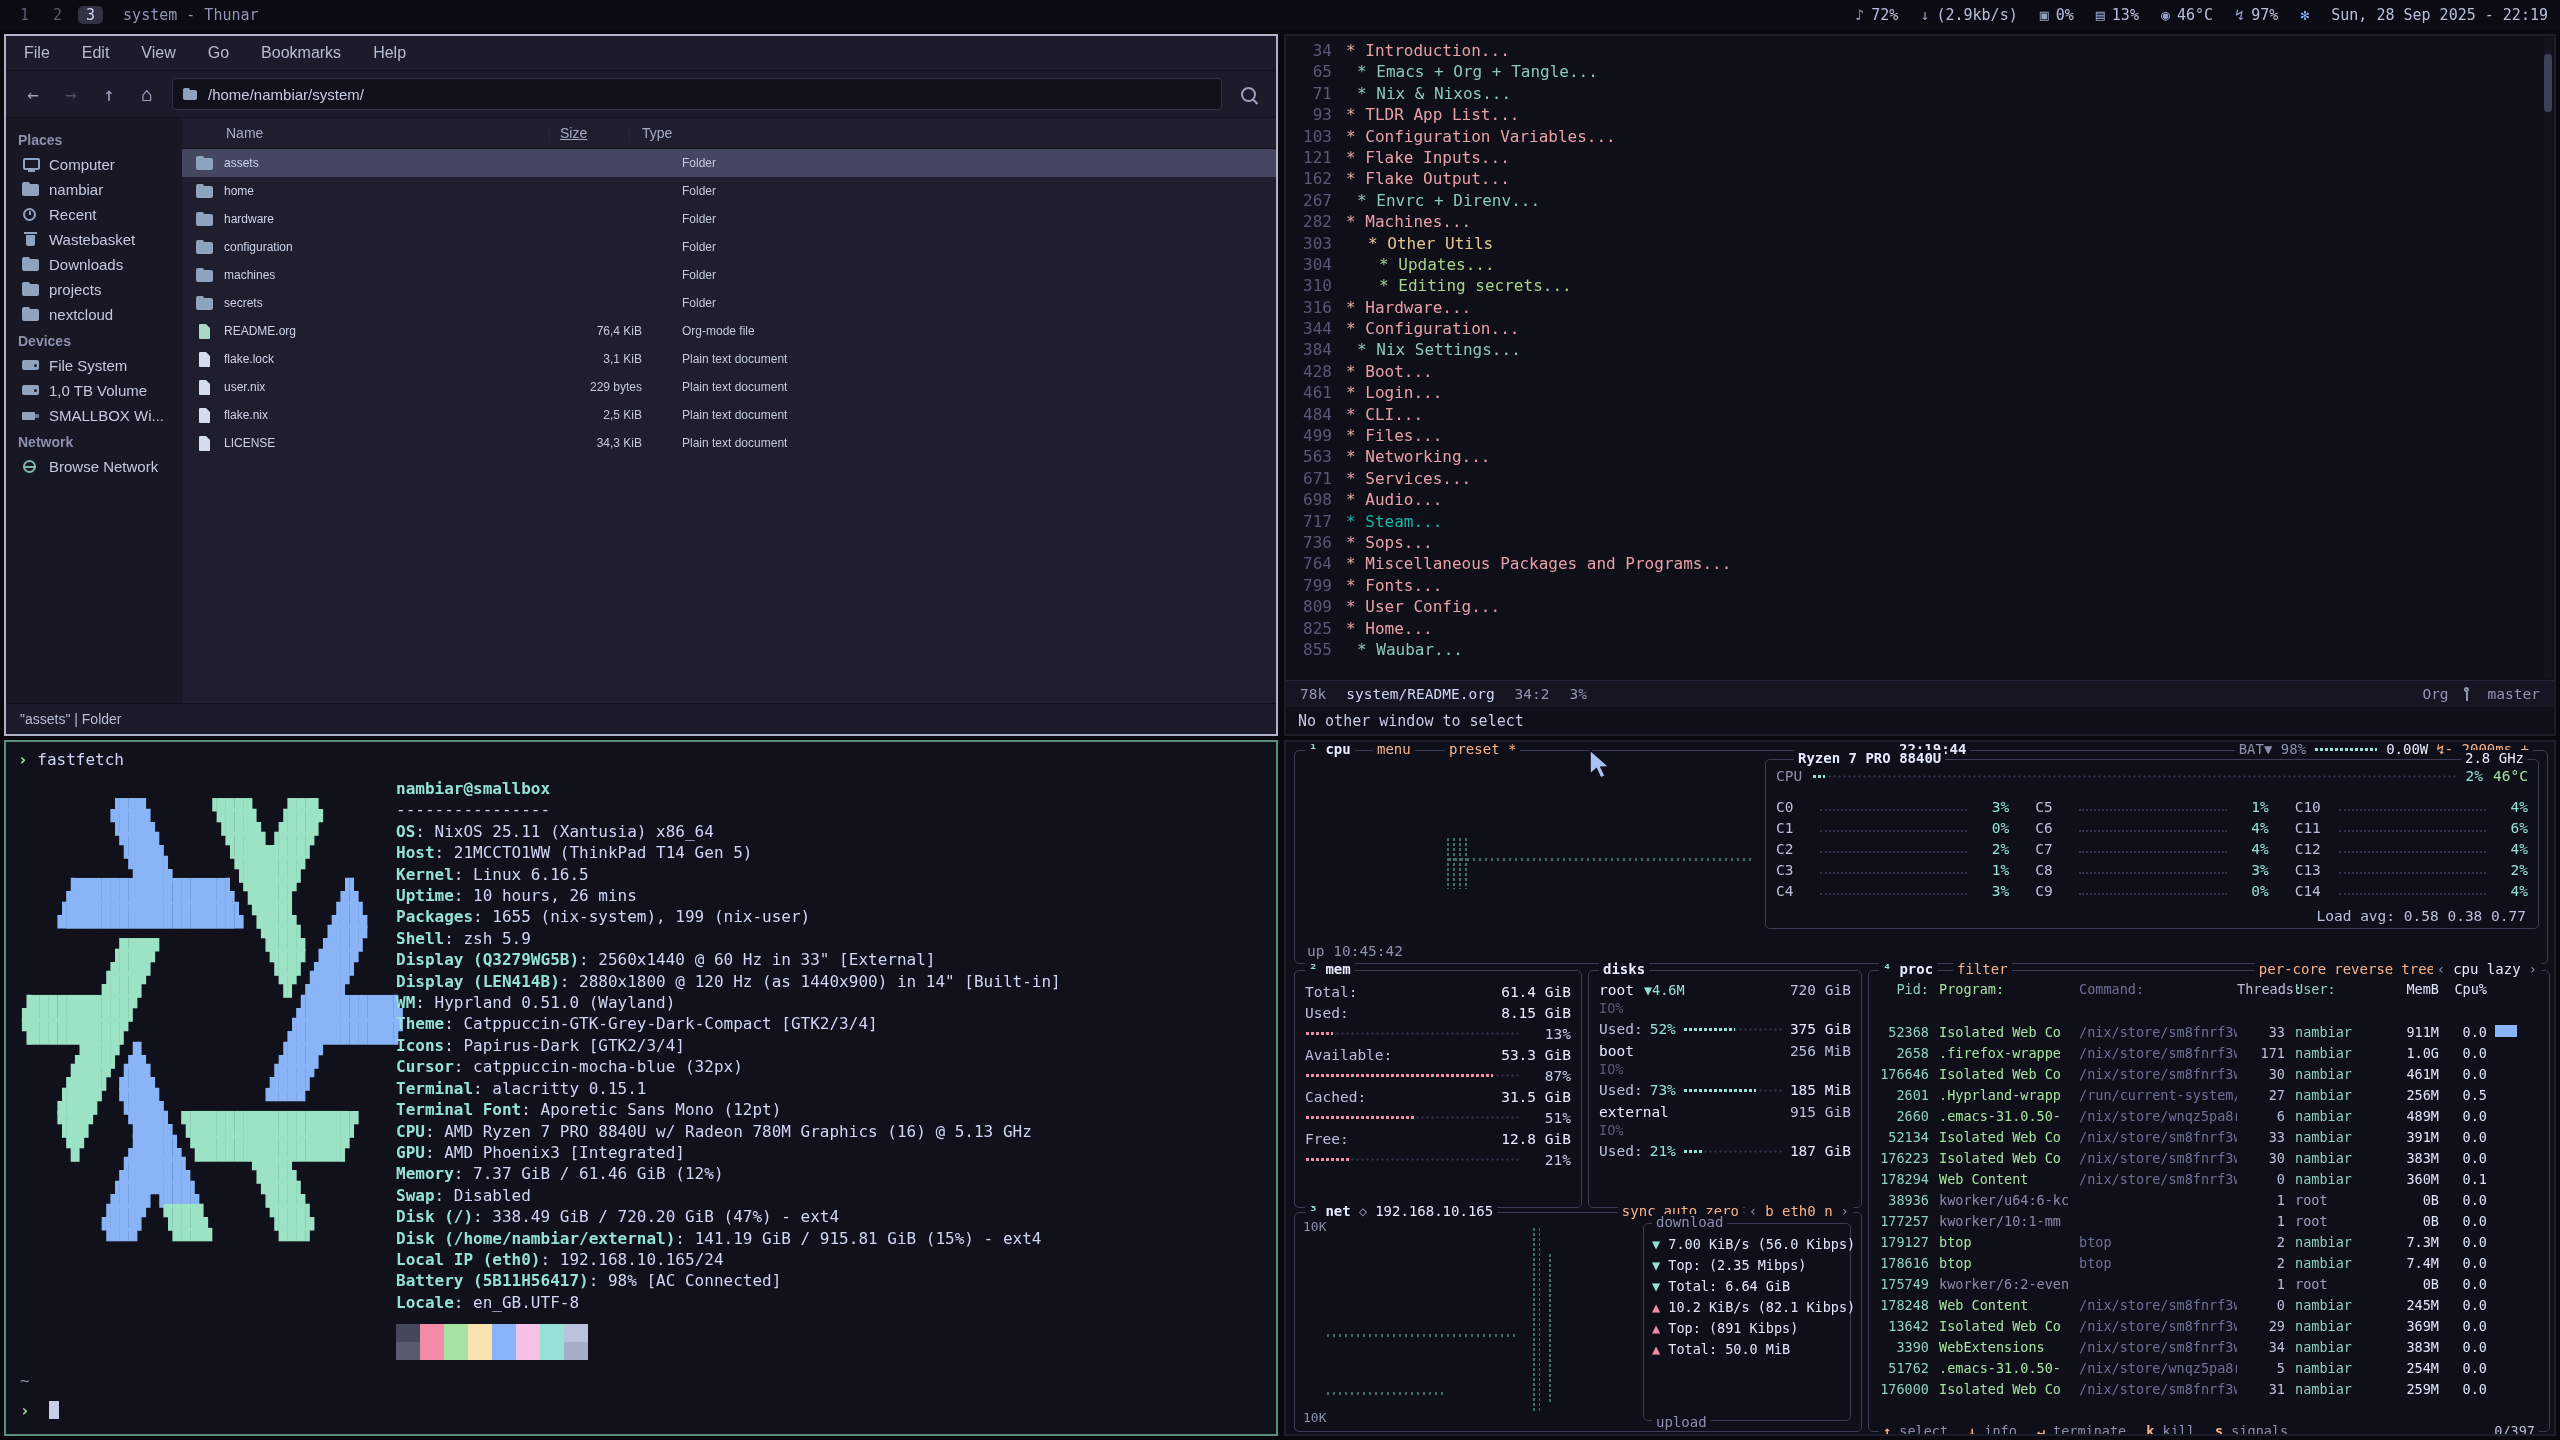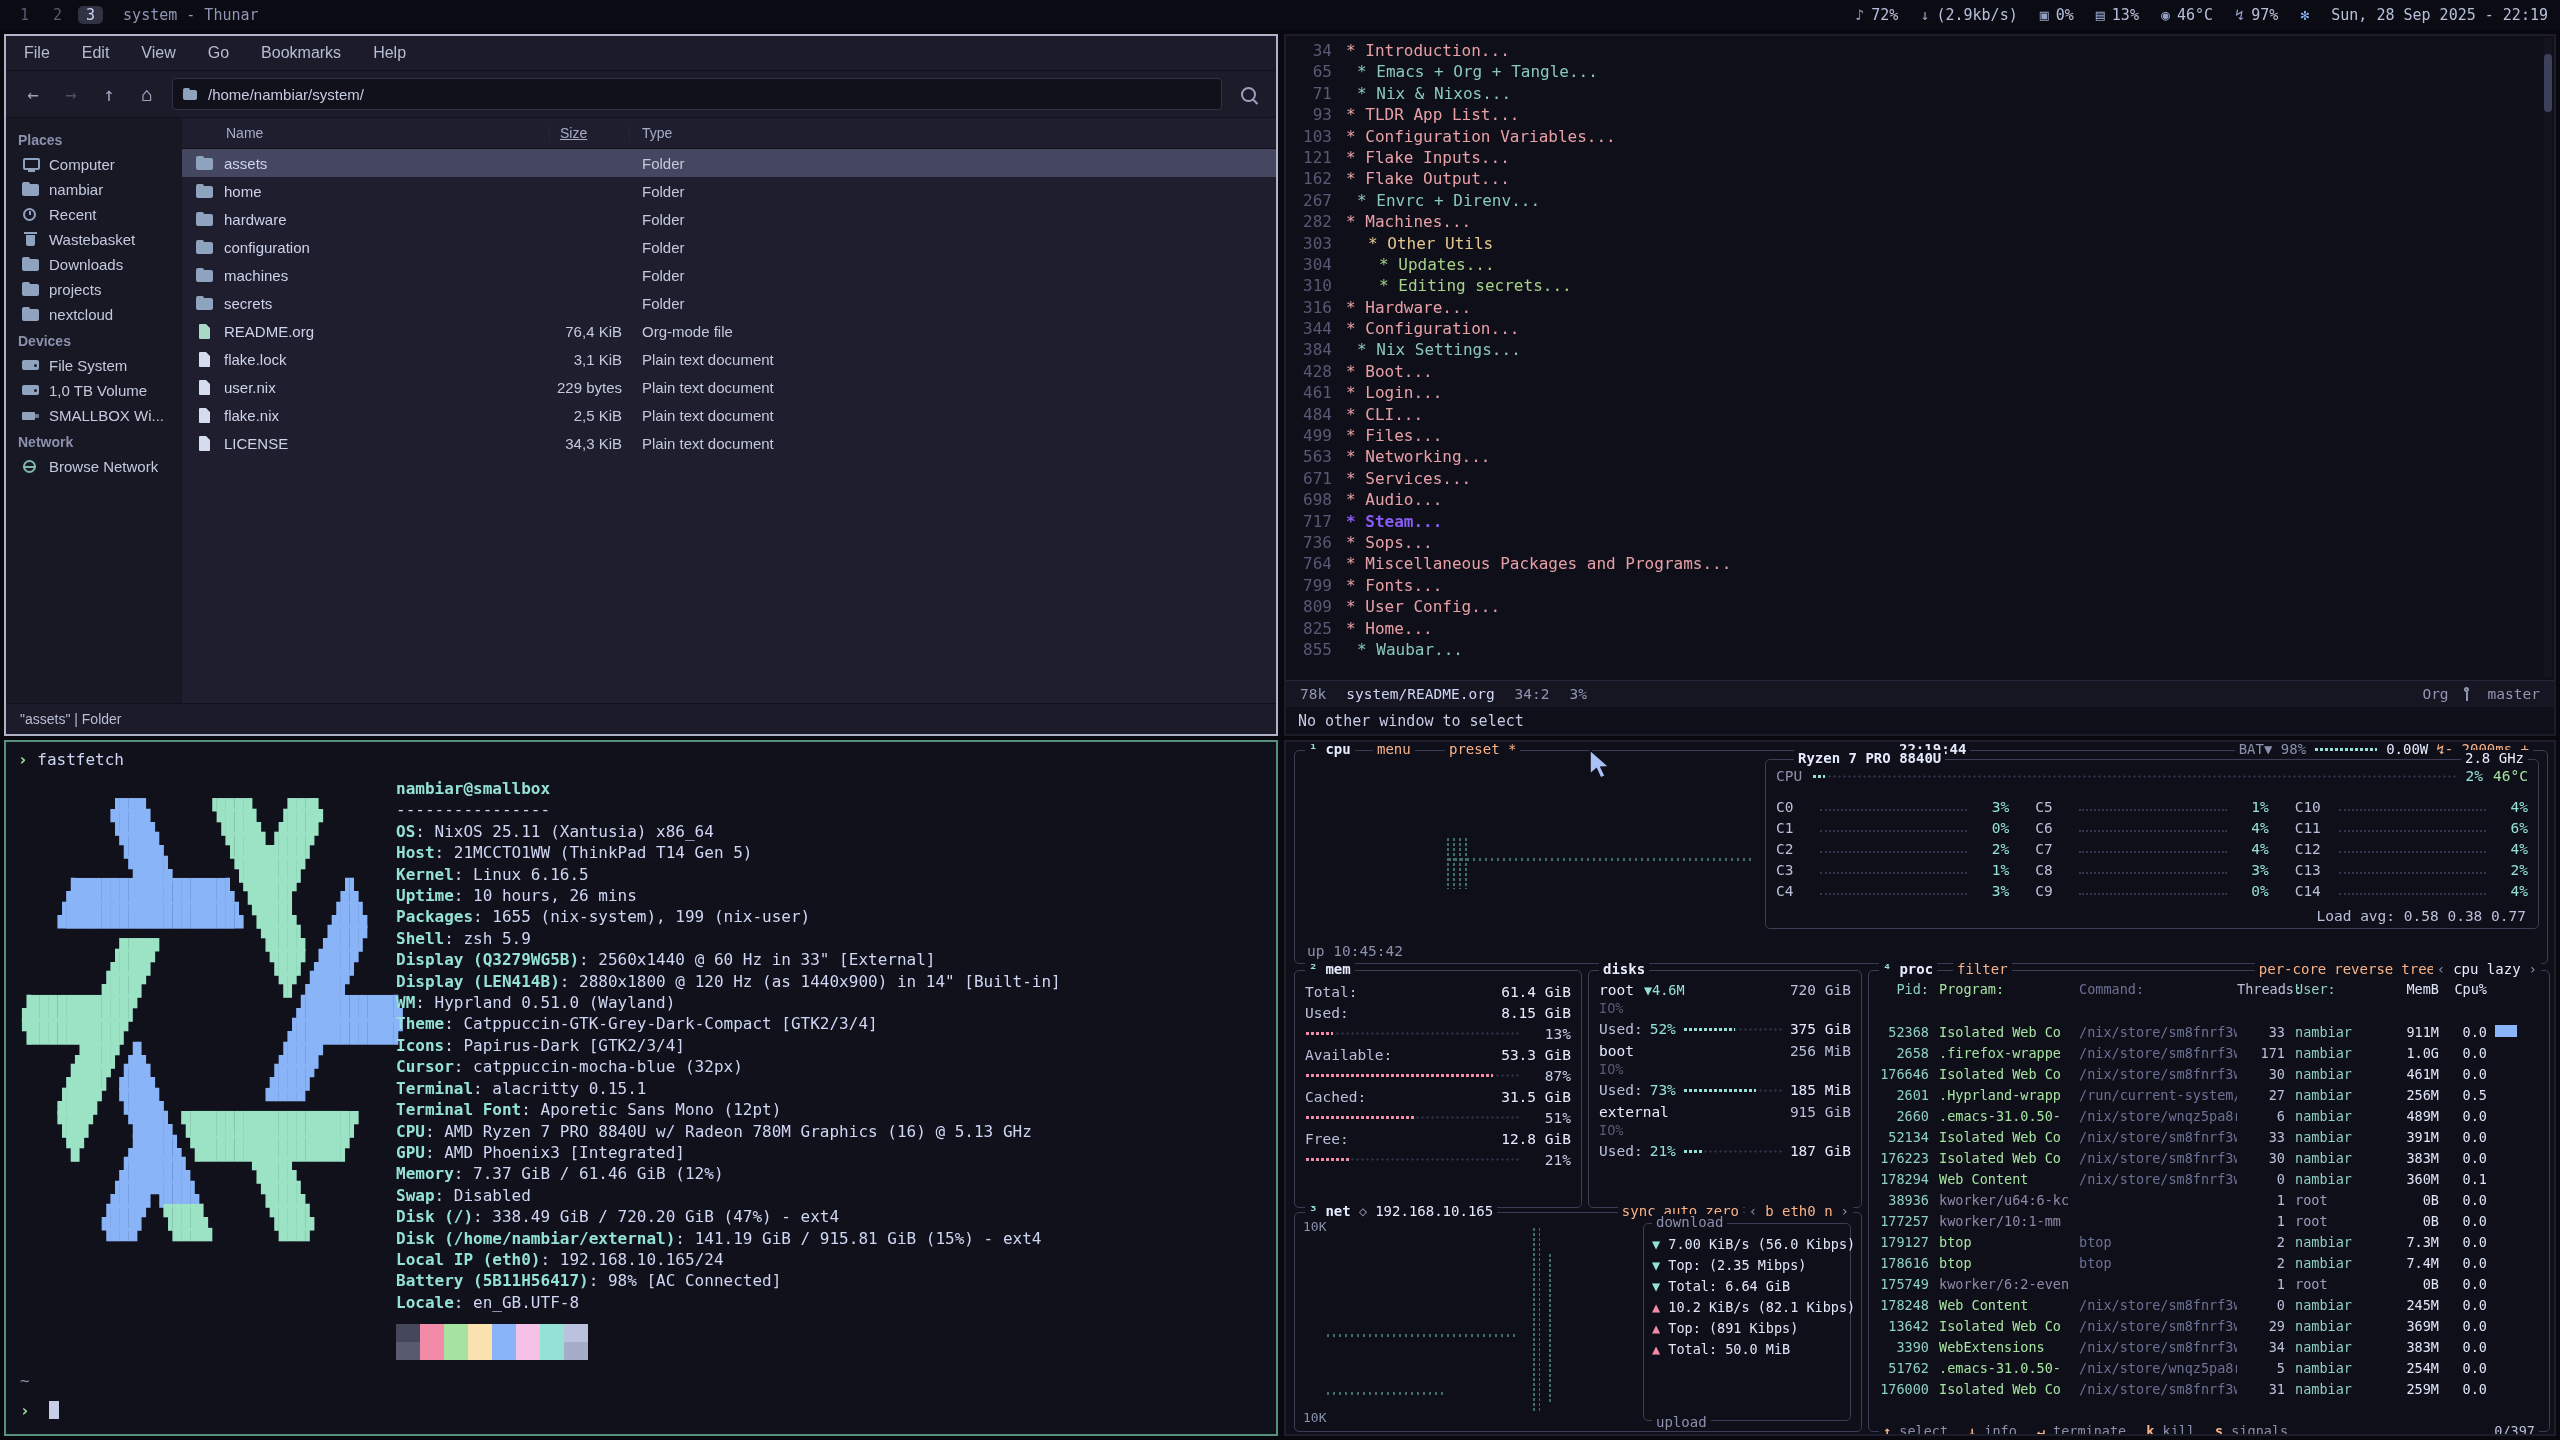--- a/index.html
+++ b/index.html
@@ -34,21 +34,21 @@
   #tbody{flex:1;display:flex;min-height:0;}
   #sidebar{width:176px;background:#181825;padding:8px 0;box-sizing:border-box;font-size:15px;overflow:hidden;flex:none;}
   .shead{padding:6px 12px 4px;color:#8a91ac;font-weight:bold;font-size:14px;}
   .sitem{display:flex;align-items:center;gap:9px;padding:4px 10px 4px 16px;color:#c3cade;}
   #files{flex:1;display:flex;flex-direction:column;min-width:0;}
   #cols{display:flex;height:30px;align-items:center;border-bottom:1px solid #11111b;color:#a7aec9;font-size:14px;flex:none;}
   .colName{width:368px;padding-left:44px;box-sizing:border-box;border-right:1px solid #262637;}
   .colSize{width:80px;padding-left:10px;box-sizing:border-box;border-right:1px solid #262637;text-decoration:underline;}
   .colType{padding-left:12px;}
   #filelist{flex:1;overflow:hidden;}
-  .frow{display:flex;height:28px;align-items:center;font-size:15px;color:#ccd3ea;}
+  .frow{display:flex;height:28px;align-items:center;font-size:12px;color:#ccd3ea;gap:20px;}
   .frow.selected{background:#44475f;}
   .fname{width:368px;display:flex;gap:10px;align-items:center;padding-left:14px;box-sizing:border-box;white-space:nowrap;overflow:hidden;}
   .fsize{width:80px;text-align:right;padding-right:8px;box-sizing:border-box;color:#c3cade;white-space:nowrap;}
   .ftype{padding-left:12px;color:#c3cade;white-space:nowrap;}
   #statusbar{height:30px;border-top:1px solid #11111b;display:flex;align-items:center;padding:0 14px;font-size:14px;color:#b7bed6;background:#1b1b29;flex:none;}
 
   
   .ic{position:relative;width:18px;height:15px;flex:none;display:inline-block;}
   .ic-folder::before{content:"";position:absolute;left:0;top:0;width:8px;height:4px;background:#8fa3bf;border-radius:2px 2px 0 0;}
   .ic-folder::after{content:"";position:absolute;left:0;top:2px;width:17px;height:12px;background:#8fa3bf;border-radius:2px;}
@@ -424,21 +424,21 @@
         <div class="eline"><span class="lnum">316</span><span class="etext" style="padding-left: 0px; color: rgb(232, 160, 166);">* Hardware...</span></div>
         <div class="eline"><span class="lnum">344</span><span class="etext" style="padding-left: 0px; color: rgb(232, 160, 166);">* Configuration...</span></div>
         <div class="eline"><span class="lnum">384</span><span class="etext" style="padding-left: 11px; color: rgb(137, 201, 189);">* Nix Settings...</span></div>
         <div class="eline"><span class="lnum">428</span><span class="etext" style="padding-left: 0px; color: rgb(232, 160, 166);">* Boot...</span></div>
         <div class="eline"><span class="lnum">461</span><span class="etext" style="padding-left: 0px; color: rgb(232, 160, 166);">* Login...</span></div>
         <div class="eline"><span class="lnum">484</span><span class="etext" style="padding-left: 0px; color: rgb(232, 160, 166);">* CLI...</span></div>
         <div class="eline"><span class="lnum">499</span><span class="etext" style="padding-left: 0px; color: rgb(232, 160, 166);">* Files...</span></div>
         <div class="eline"><span class="lnum">563</span><span class="etext" style="padding-left: 0px; color: rgb(232, 160, 166);">* Networking...</span></div>
         <div class="eline"><span class="lnum">671</span><span class="etext" style="padding-left: 0px; color: rgb(232, 160, 166);">* Services...</span></div>
         <div class="eline"><span class="lnum">698</span><span class="etext" style="padding-left: 0px; color: rgb(232, 160, 166);">* Audio...</span></div>
-        <div class="eline"><span class="lnum">717</span><span class="etext" style="padding-left: 0px; color: #8b5cf6; font-weight: bold;">* Steam...</span></div>
+        <div class="eline"><span class="lnum">717</span><span class="etext" style="padding-left: 0px; color: #14b8a6;">* Steam...</span></div>
         <div class="eline"><span class="lnum">736</span><span class="etext" style="padding-left: 0px; color: rgb(232, 160, 166);">* Sops...</span></div>
         <div class="eline"><span class="lnum">764</span><span class="etext" style="padding-left: 0px; color: rgb(232, 160, 166);">* Miscellaneous Packages and Programs...</span></div>
         <div class="eline"><span class="lnum">799</span><span class="etext" style="padding-left: 0px; color: rgb(232, 160, 166);">* Fonts...</span></div>
         <div class="eline"><span class="lnum">809</span><span class="etext" style="padding-left: 0px; color: rgb(232, 160, 166);">* User Config...</span></div>
         <div class="eline"><span class="lnum">825</span><span class="etext" style="padding-left: 0px; color: rgb(232, 160, 166);">* Home...</span></div>
         <div class="eline"><span class="lnum">855</span><span class="etext" style="padding-left: 11px; color: rgb(137, 201, 189);">* Waubar...</span></div>
       </div>
     <div id="escroll">
         <div class="thumb"></div>
       </div>

